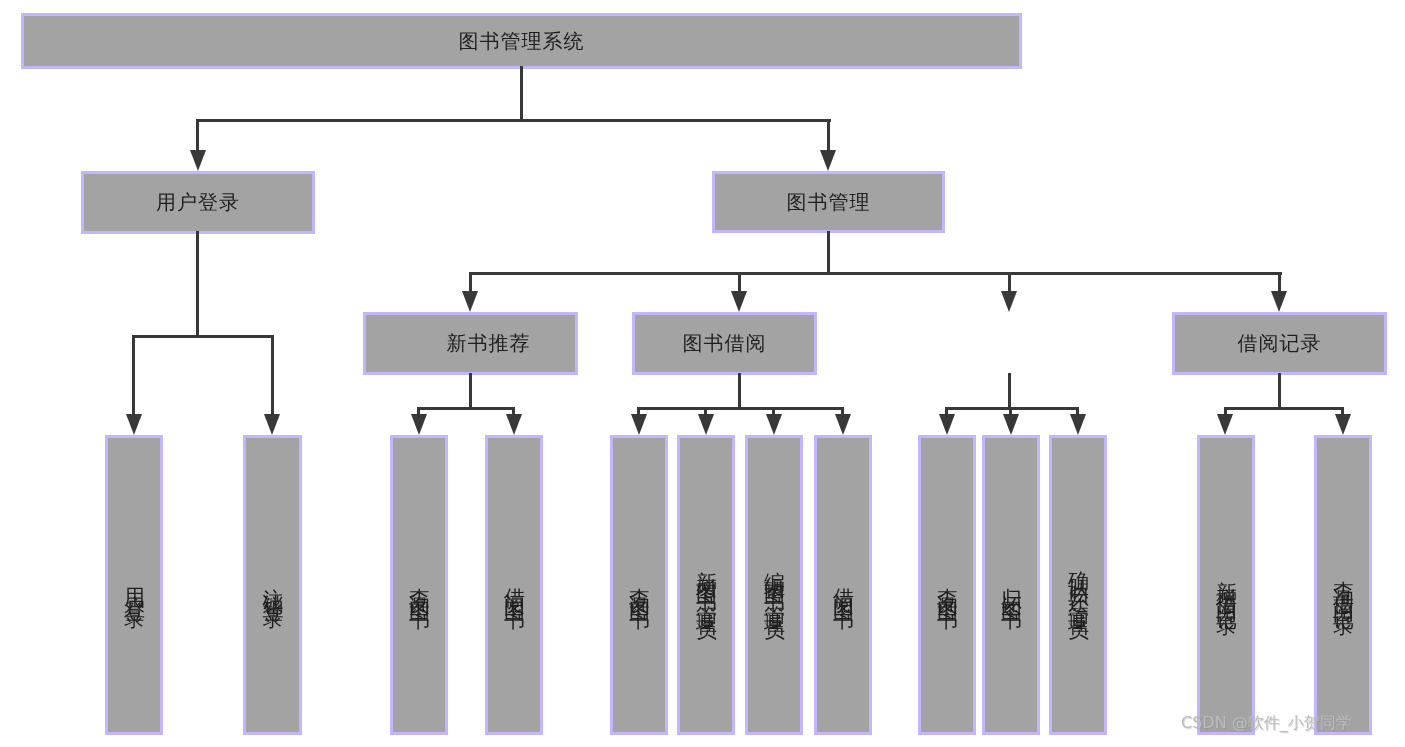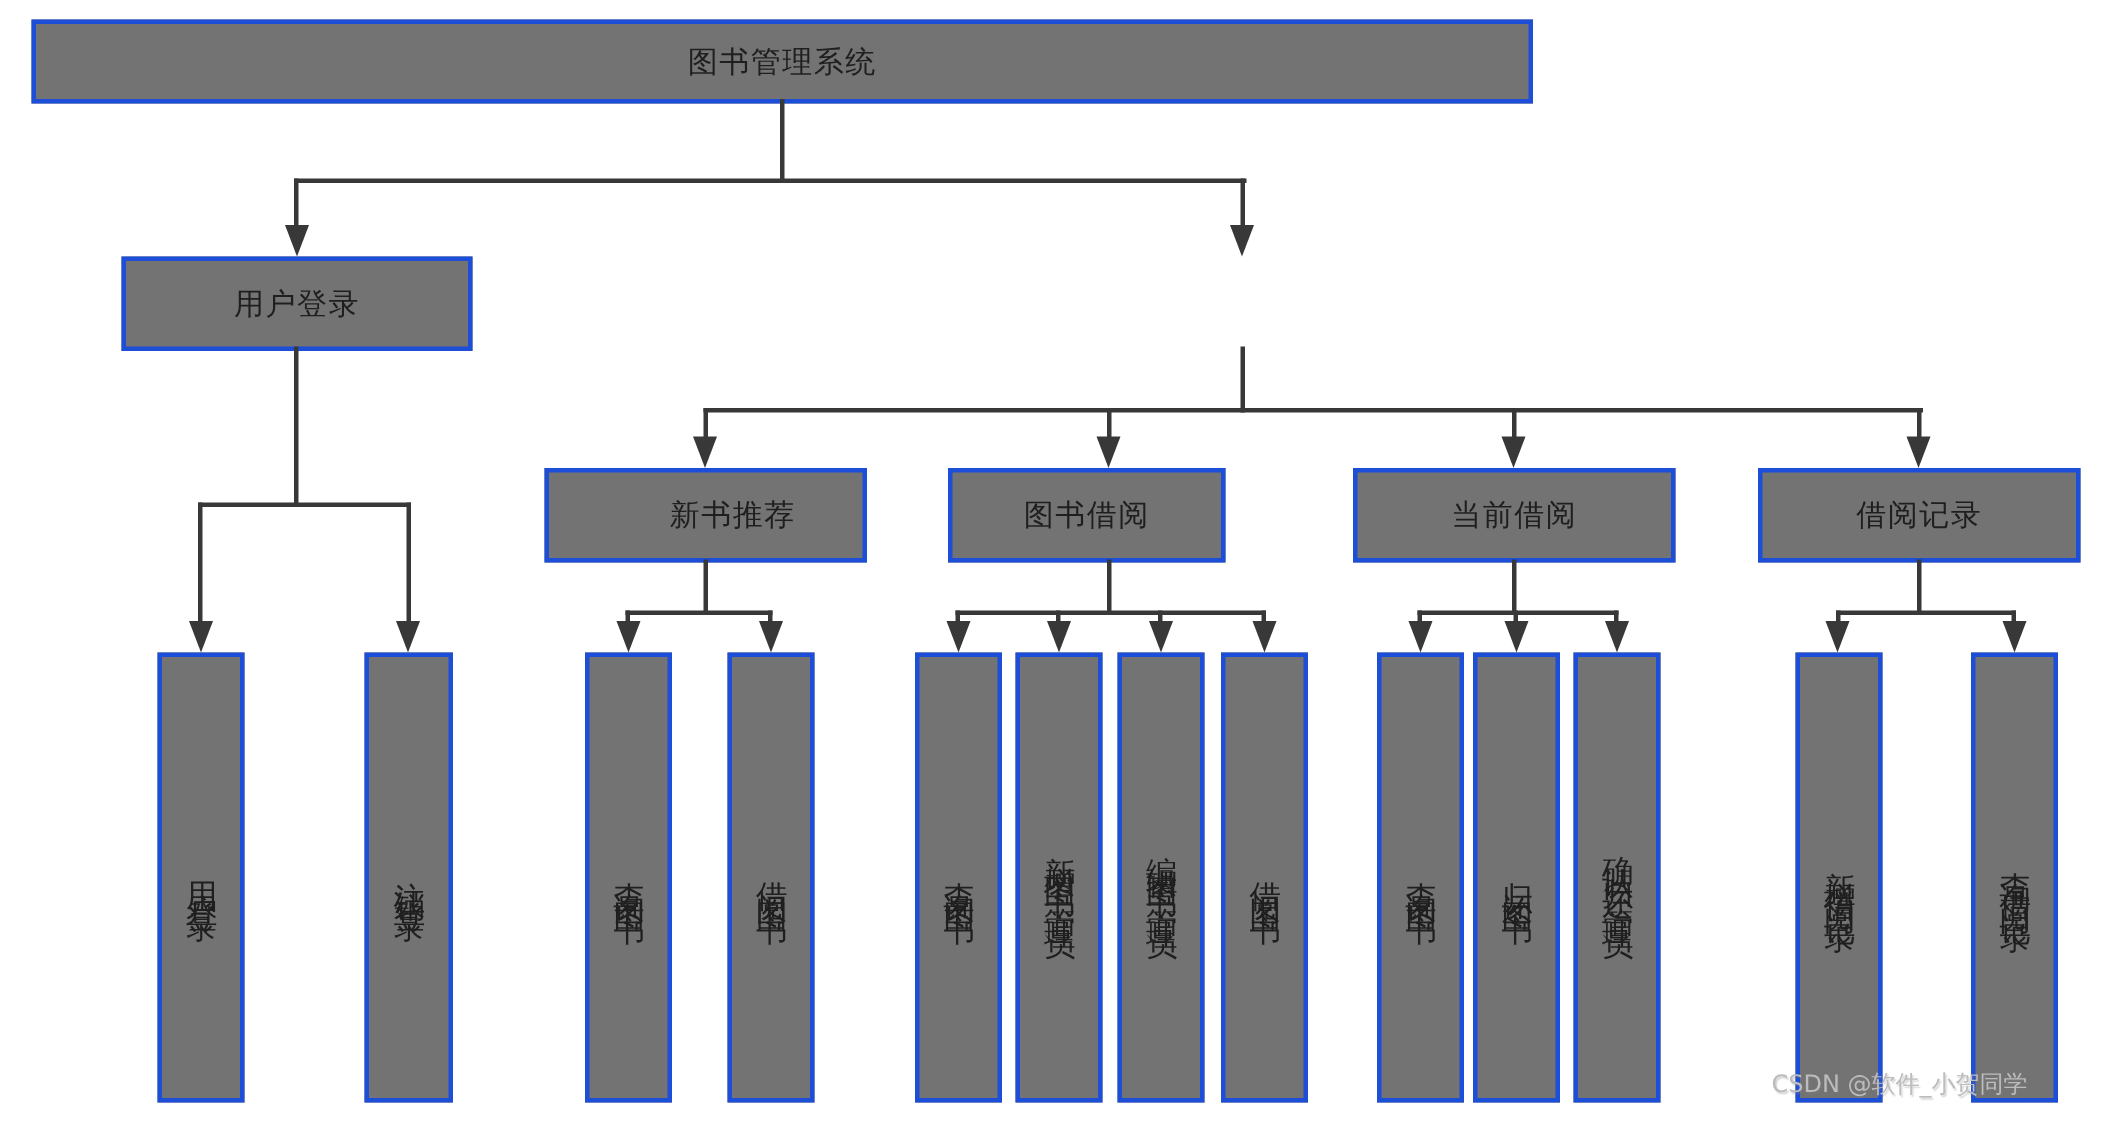--- a/index.html
+++ b/index.html
@@ -7,22 +7,22 @@
     position: relative;
     width: 1405px;
     height: 747px;
     background: #ffffff;
     font-family: "DejaVu Sans", sans-serif;
     overflow: hidden;
   }
   .node {
     position: absolute;
     box-sizing: border-box;
-    background: #737373;
-    border: 3px solid #1d4ed8;
+    background: #a3a3a3;
+    border: 3px solid #c4b5fd;
     display: flex;
     align-items: center;
     justify-content: center;
     font-size: 20px;
     color: #1f1f1f;
     letter-spacing: 1px;
   }
   .vnode .vtext {
     writing-mode: vertical-rl;
     text-orientation: mixed;
@@ -61,20 +61,23 @@
   <div class="vline" style="left:520px; top:66px; height:56px;"></div>
   <div class="hline" style="left:196px; top:119px; width:635px;"></div>
   <div class="vline" style="left:196px; top:119px; height:33px;"></div>
   <div class="ahead" style="left:190px; top:150px;"></div>
   <div class="vline" style="left:827px; top:119px; height:33px;"></div>
   <div class="ahead" style="left:820px; top:150px;"></div>
 
   <div class="node" style="left:81px; top:171px; width:234px; height:63px;">
     <span>用户登录</span>
   </div>
+  <div class="node" style="left:712px; top:171px; width:233px; height:62px;">
+    <span>图书管理</span>
+  </div>
 
   <div class="vline" style="left:196px; top:231px; height:107px;"></div>
   <div class="hline" style="left:132px; top:335px; width:142px;"></div>
   <div class="vline" style="left:132px; top:335px; height:82px;"></div>
   <div class="ahead" style="left:126px; top:414px;"></div>
   <div class="vline" style="left:271px; top:335px; height:82px;"></div>
   <div class="ahead" style="left:264px; top:414px;"></div>
 
   <div class="vline" style="left:827px; top:231px; height:44px;"></div>
   <div class="hline" style="left:469px; top:272px; width:813px;"></div>
@@ -85,23 +88,20 @@
   <div class="vline" style="left:1008px; top:272px; height:22px;"></div>
   <div class="ahead" style="left:1001px; top:291px;"></div>
   <div class="vline" style="left:1278px; top:272px; height:22px;"></div>
   <div class="ahead" style="left:1271px; top:291px;"></div>
 
   <div class="node" style="left:363px; top:312px; width:215px; height:63px;padding-left:36px;">
     <span>新书推荐</span>
   </div>
   <div class="node" style="left:632px; top:312px; width:185px; height:63px;">
     <span>图书借阅</span>
-  </div>
-  <div class="node" style="left:902px; top:312px; width:215px; height:63px;">
-    <span>当前借阅</span>
   </div>
   <div class="node" style="left:1172px; top:312px; width:215px; height:63px;">
     <span>借阅记录</span>
   </div>
 
   <div class="vline" style="left:469px; top:373px; height:37px;"></div>
   <div class="hline" style="left:417px; top:407px; width:98px;"></div>
   <div class="vline" style="left:417px; top:407px; height:10px;"></div>
   <div class="ahead" style="left:411px; top:414px;"></div>
   <div class="vline" style="left:512px; top:407px; height:10px;"></div>

